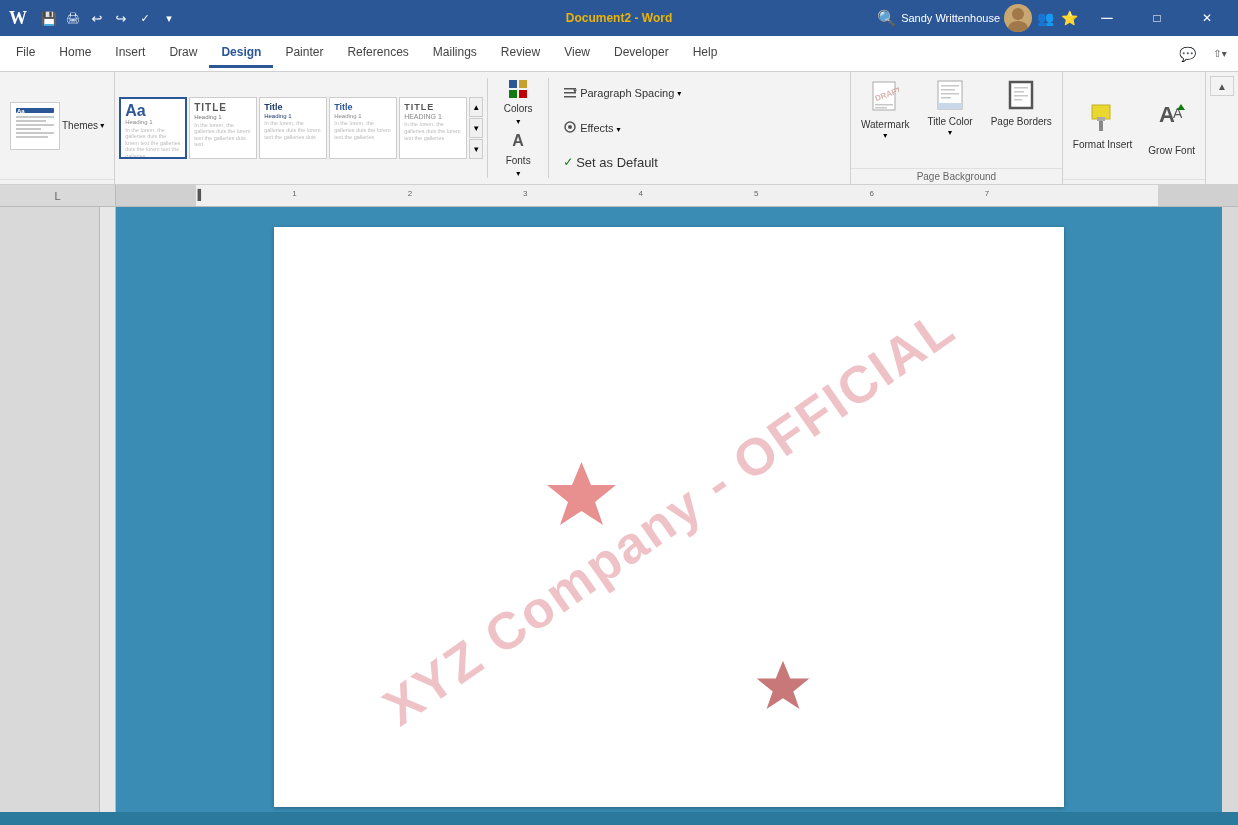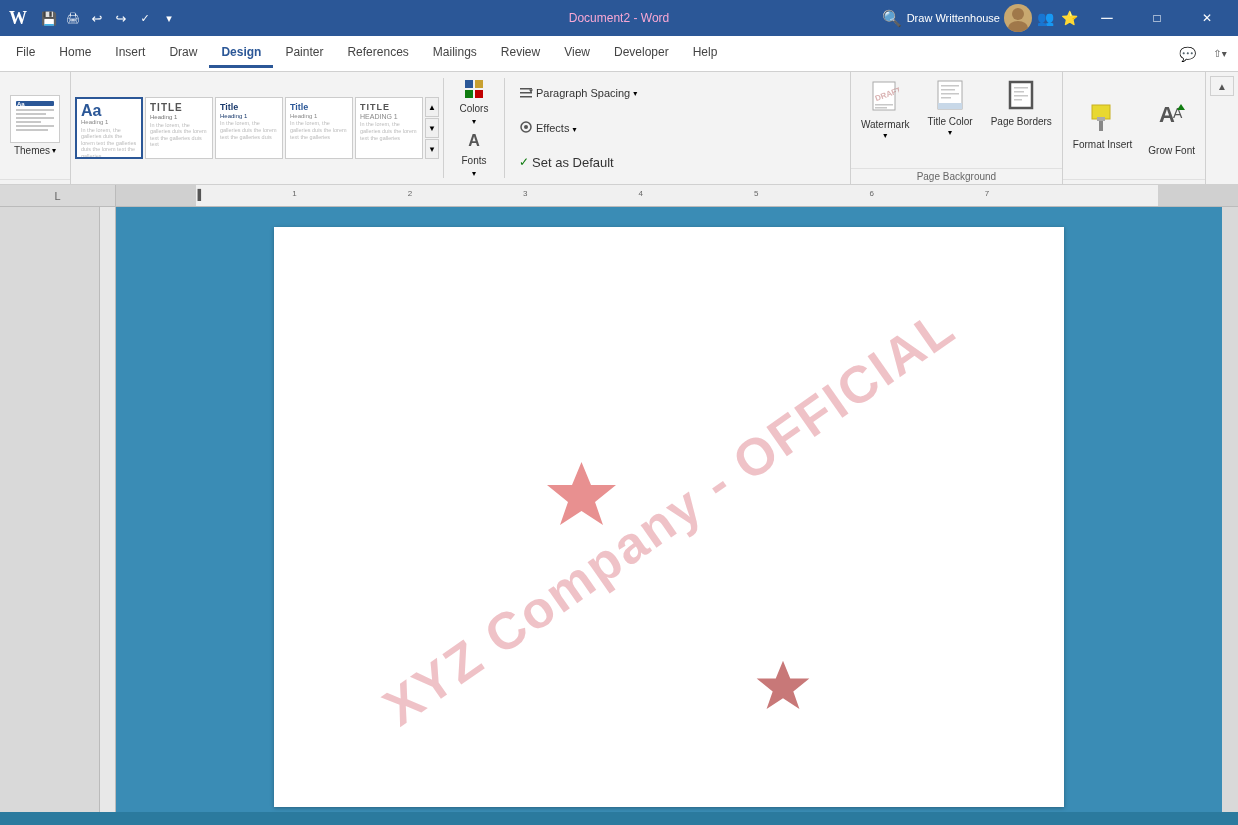--- a/index.html
+++ b/index.html
@@ -9,30 +9,30 @@
     .title-bar {
       background: #2b5797;
       height: 36px;
       display: flex;
       align-items: center;
       justify-content: space-between;
       padding: 0 8px;
       color: white;
     }
     .title-bar-left { display: flex; align-items: center; gap: 6px; }
-    .title-bar-center { position: absolute; left: 50%; transform: translateX(-50%); font-size: 12px; color: #f9a8d4; }
+    .title-bar-center { position: absolute; left: 50%; transform: translateX(-50%); font-size: 12px; color: #eab308; font-weight: bold; }
     .title-bar-right { display: flex; align-items: center; gap: 4px; margin-left: auto; }
     .tb-icon { width: 20px; height: 20px; display: flex; align-items: center; justify-content: center; font-size: 14px; color: white; cursor: pointer; }
     .win-btn { width: 46px; height: 36px; display: flex; align-items: center; justify-content: center; font-size: 12px; color: white; cursor: pointer; }
     .ribbon-tabs { background: white; display: flex; align-items: center; height: 36px; padding: 0 4px; border-bottom: 1px solid #d0d0d0; }
     .ribbon-tab { padding: 6px 12px; font-size: 12px; cursor: pointer; color: #444; border-bottom: 3px solid transparent; }
     .ribbon-tab.active { color: #2b5797; border-bottom: 3px solid #2b5797; font-weight: 600; }
     .ribbon-tab-end { margin-left: auto; display: flex; gap: 4px; }
     .ribbon-tab-end-icon { width: 28px; height: 28px; display: flex; align-items: center; justify-content: center; cursor: pointer; color: #555; font-size: 14px; }
-    .themes-btn { display: flex; flex-direction: column; align-items: center; gap: 2px; cursor: pointer; padding: 3px 6px; border-radius: 2px; }
+    .themes-btn { display: flex; flex-direction: row; align-items: center; gap: 2px; cursor: pointer; padding: 3px 6px; border-radius: 2px; }
     .themes-preview { width: 50px; height: 48px; background: white; border: 1px solid #ccc; display: flex; align-items: center; justify-content: center; overflow: hidden; }
     .doc-thumb { width: 68px; height: 62px; background: white; border: 1px solid #ccc; cursor: pointer; display: flex; flex-direction: column; padding: 4px; font-size: 7px; position: relative; overflow: hidden; }
     .doc-thumb.selected { border: 2px solid #2b5797; }
     .scroll-btn { width: 14px; height: 20px; background: #f0f0f0; border: 1px solid #ccc; display: flex; align-items: center; justify-content: center; cursor: pointer; font-size: 8px; }
     .cf-btn { display: flex; flex-direction: column; align-items: center; gap: 2px; cursor: pointer; padding: 2px 6px; border-radius: 2px; width: 52px; }
     .pg-btn { display: flex; flex-direction: column; align-items: center; gap: 1px; cursor: pointer; padding: 4px 6px; border-radius: 2px; min-width: 52px; }
 
     
     .ruler-container { background: #d9d9d9; height: 22px; display: flex; align-items: stretch; border-bottom: 1px solid #bbb; }
     .ruler-left-corner { width: 116px; background: #d9d9d9; border-right: 1px solid #bbb; display: flex; align-items: center; justify-content: center; font-size: 10px; color: #666; }
@@ -104,21 +104,21 @@
       <div class="qat-icon" style="font-size:11px;">✓</div>
       <div class="qat-icon" style="font-size:11px;">▾</div>
     </div>
   </div>
   <div class="title-bar-center">
     <span>Document2 - Word</span>
   </div>
   <div class="title-bar-right">
     <div class="tb-icon" style="font-size:16px;">🔍</div>
     <div style="display:flex;align-items:center;gap:4px;cursor:pointer;">
-      <span style="font-size:11px;color:white;">Draw Writtenhouse</span>
+      <span style="font-size:11px;color:white;">Sandy Writtenhouse</span>
       <div class="user-avatar">
         <svg width="28" height="28" viewBox="0 0 28 28">
             <circle cx="14" cy="10" r="6" fill="#a0784a"></circle>
             <ellipse cx="14" cy="24" rx="10" ry="7" fill="#a0784a"></ellipse>
           </svg>
       </div>
     </div>
     <div class="tb-icon" style="font-size:14px;">👥</div>
     <div class="tb-icon" style="font-size:14px;">⭐</div>
     <div class="win-btn" style="font-size:16px;">─</div>

